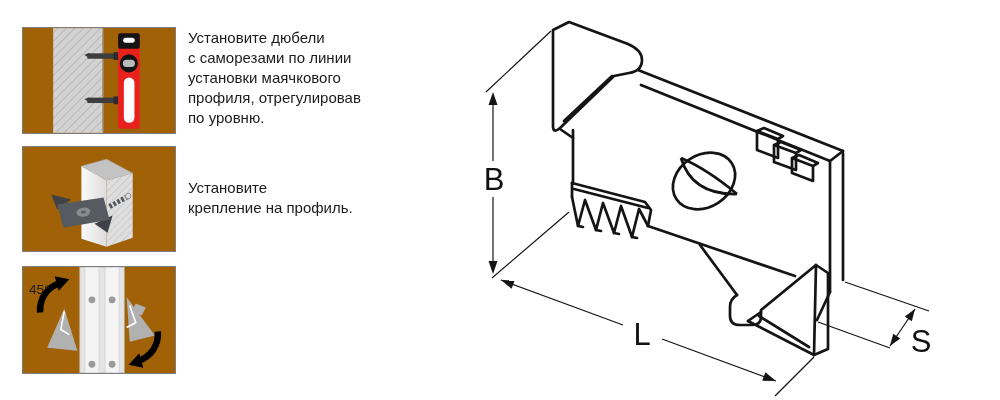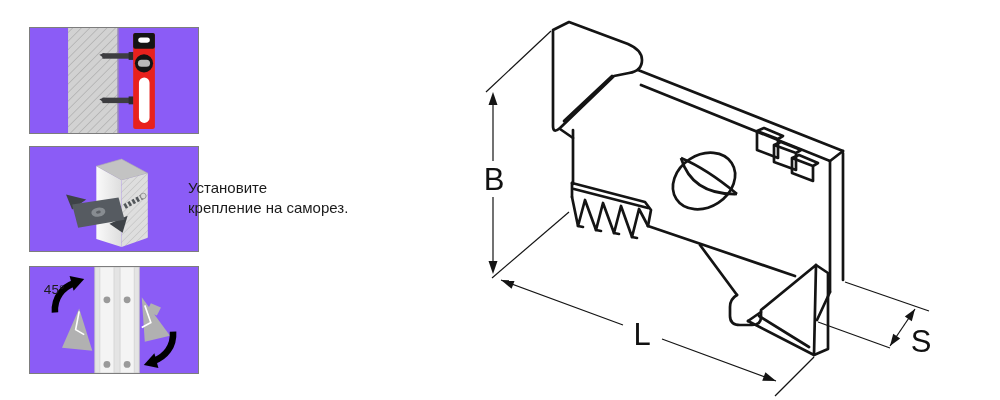--- a/index.html
+++ b/index.html
@@ -1,19 +1,19 @@
 <!DOCTYPE html>
 <html><head>
 <meta charset="utf-8">
 <style>
   html,body{margin:0;padding:0;background:#ffffff;}
   .page{position:relative;width:1000px;height:400px;background:#ffffff;overflow:hidden;
         font-family:"Liberation Sans",sans-serif;}
-  .stepbox{position:absolute;left:29px;width:170px;border:1.3px solid #7d7d7d;
-           background:#8b5cf6;box-sizing:border-box;}
+  .stepbox{position:absolute;left:22px;width:154px;border:1.3px solid #7d7d7d;
+           background:#a16207;box-sizing:border-box;}
   .stepbox svg{display:block;width:100%;height:100%;}
   #box1{top:27px;height:107px;}
   #box2{top:146px;height:106px;}
   #box3{top:266px;height:108px;}
   .steptext{position:absolute;left:188px;width:230px;
             font-size:15px;line-height:20px;color:#1b1b1b;white-space:pre-line;}
   #text1{top:28px;}
   #text2{top:178px;}
   #text3{top:270px;}
   #techdraw{position:absolute;left:0;top:0;width:1000px;height:400px;}
@@ -112,22 +112,27 @@
         <polygon points="46,12 31.5,9 35.5,23.5" fill="#000000"></polygon>
       </g>
       <g>
         <path d="M 134,64 C 135,79 126,89 115,93" fill="none" stroke="#000000" stroke-width="6.5"></path>
         <polygon points="105,97 119.5,100 115.5,85.5" fill="#000000"></polygon>
       </g>
       <text class="angle" x="6" y="27">45°</text>
     </svg>
   </div>
 
+  <div class="steptext" id="text1">Установите дюбели
+с саморезами по линии
+установки маячкового
+профиля, отрегулировав
+по уровню.</div>
   <div class="steptext" id="text2">Установите
-крепление на саморез.</div>
+крепление на профиль.</div>
 
   <svg id="techdraw" viewBox="0 0 1000 400">
     <g fill="none" stroke="#141414" stroke-width="2.7" stroke-linejoin="round" stroke-linecap="round">
 
       <path d="M 553,126 L 553,30 L 569,22 L 628,44 Q 642,50 642,60 Q 642,71 629,73 L 614,76 L 560,128 Q 553,134 553,126 Z"></path>
       <path d="M 612,76 L 564,121"></path>
       <path d="M 560,129 L 573,138"></path>
 
       <path d="M 638,70 L 843,151"></path>
       <path d="M 641,85 L 830,161"></path>

